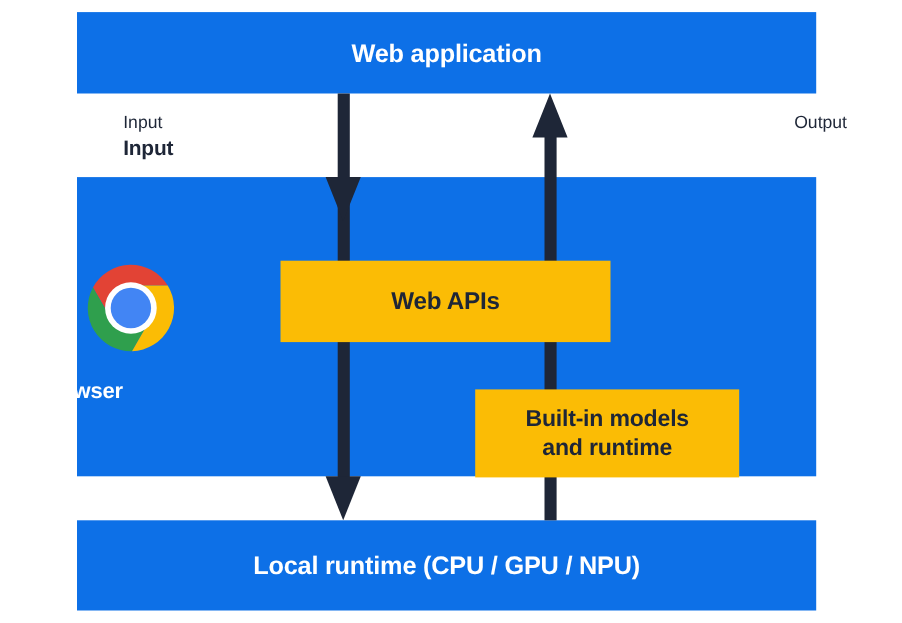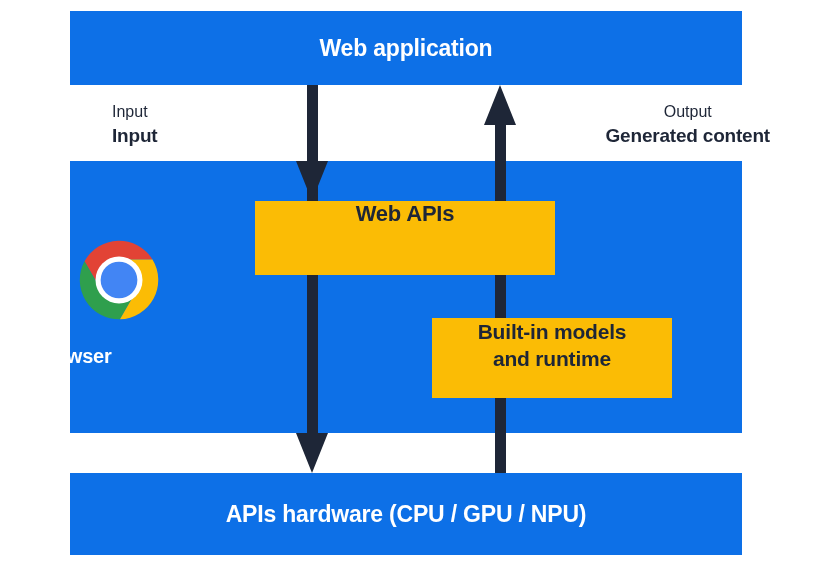--- a/index.html
+++ b/index.html
@@ -76,22 +76,23 @@
   .yellow-box {
     position: absolute;
     background: var(--box-yellow);
     color: var(--arrow-navy);
     font-weight: 700;
     font-size: 21px;
     letter-spacing: -0.2px;
     text-align: center;
     display: flex;
     flex-direction: column;
-    justify-content: flex-start;
+    justify-content: center;
     z-index: 2;
+    margin-top: 36px;
   }
   .webapis-box { left: 255px; top: 201px; width: 300px; height: 74px; font-size: 22px; }
   .builtin-box { left: 432px; top: 318px; width: 240px; height: 80px; line-height: 27px; }
 
   .chrome-logo { position: absolute; left: 78px; top: 239px; width: 82px; height: 82px; z-index: 1; }
   .chrome-logo .c-red    { fill: var(--chrome-red); }
   .chrome-logo .c-green  { fill: var(--chrome-green); }
   .chrome-logo .c-yellow { fill: var(--chrome-yellow); }
   .chrome-logo .c-ring   { fill: #FFFFFF; }
   .chrome-logo .c-center { fill: var(--chrome-center-blue); }
@@ -114,21 +115,20 @@
   <div class="blue-band bar-top">
     <div class="band-title">Web application</div>
   </div>
 
   <div class="gap-label input-labels">
     <div class="ln1">Input</div>
     <div class="ln2">Input</div>
   </div>
   <div class="gap-label output-labels">
     <div class="ln1">Output</div>
-    <div class="ln2">Generated content</div>
   </div>
 
   <div class="blue-band mid"></div>
 
   <div class="arrow-shaft shaft-down"></div>
   <div class="arrow-head head-down head-down-mid"></div>
   <div class="arrow-head head-down head-down-bottom"></div>
   <div class="arrow-shaft shaft-up"></div>
   <div class="arrow-head head-up head-up-top"></div>
 
@@ -143,16 +143,16 @@
 
   <div class="yellow-box webapis-box">
     <span>Web APIs</span>
   </div>
   <div class="yellow-box builtin-box">
     <span>Built-in models</span>
     <span>and runtime</span>
   </div>
 
   <div class="blue-band bar-bottom">
-    <div class="band-title">APIs hardware (CPU / GPU / NPU)</div>
+    <div class="band-title">Local runtime (CPU / GPU / NPU)</div>
   </div>
 
 </div>
 
 </body></html>

